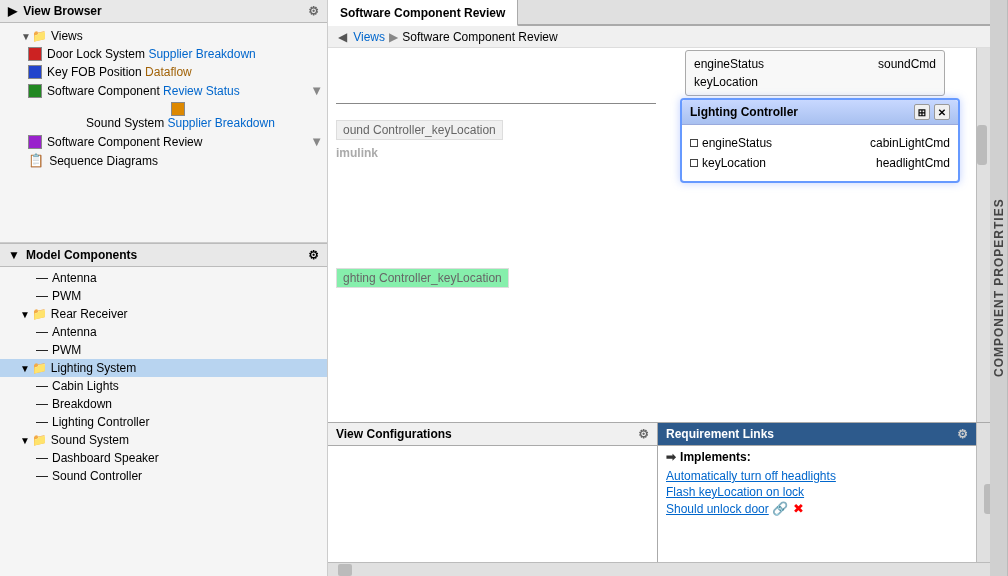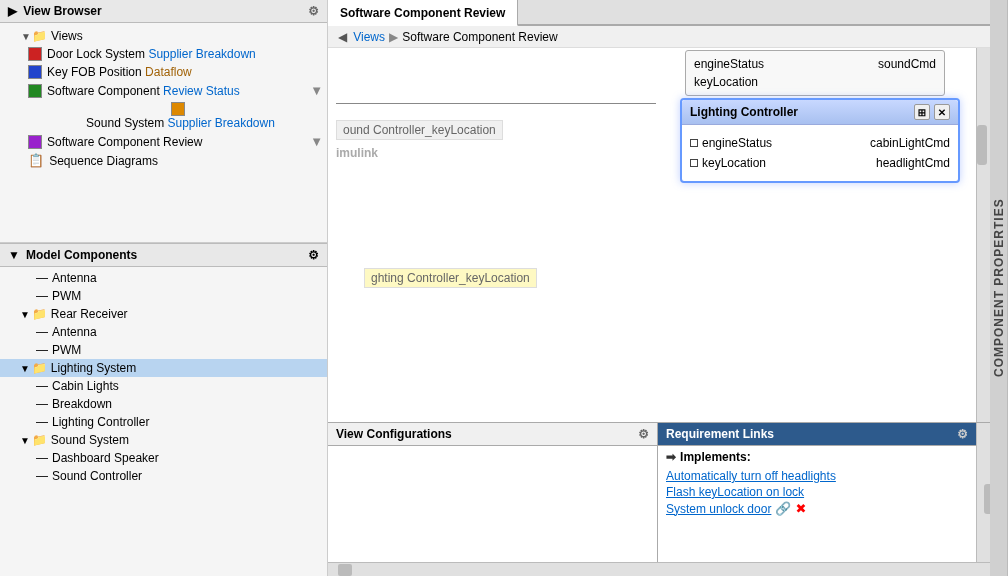--- a/index.html
+++ b/index.html
@@ -427,21 +427,21 @@
     </div>
 
     <div style="position:absolute; top:72px; left:8px; font-size:11px; color:#666; border:1px solid #ddd; padding:2px 6px; background:#f0f0f0;text-align:center;">
       <span>ound Controller_keyLocation</span>
     </div>
 
     <div style="position:absolute; left:8px; top:96px; font-size:14px; color:#aaa; font-weight:bold;">
       <span>imulink</span>
     </div>
 
-    <div style="position:absolute; top:220px; left:8px; font-size:11px; color:#666; border:1px solid #ddd; padding:2px 6px; background:#fef9c3;margin-left:28px;">
+    <div style="position:absolute; top:220px; left:8px; font-size:11px; color:#666; border:1px solid #ddd; padding:2px 6px; background:#86efac;">
       <span>ghting Controller_keyLocation</span>
     </div>
 
     <div style="position:absolute; top:55px; left:8px; width:320px; height:1px; background:#888;"></div>
 
     <div class="lighting-box">
       <div class="lighting-box-title">
         <span>Lighting Controller</span>
         <div style="display:flex; gap:4px;">
           <span class="mini-btn">⊞</span>
@@ -497,21 +497,21 @@
           <span>Implements:</span>
         </div>
 
         <div class="req-link-item">
           <a>Automatically turn off headlights</a>
         </div>
         <div class="req-link-item">
           <a>Flash keyLocation on lock</a>
         </div>
         <div class="req-link-item">
-          <a>System unlock door</a>
+          <a>Should unlock door</a>
           <span class="link-icon" title="link">🔗</span>
           <span class="delete-icon" title="remove">✖</span>
         </div>
       </div>
     </div>
 
     <div style="width:14px; background:#e0e0e0; border-left:1px solid #bbb;">
       <div style="width:10px; height:30px; background:#bbb; border-radius:3px; margin:2px auto; position:absolute; right:14px; bottom:60px;"></div>
     </div>
   </div>

